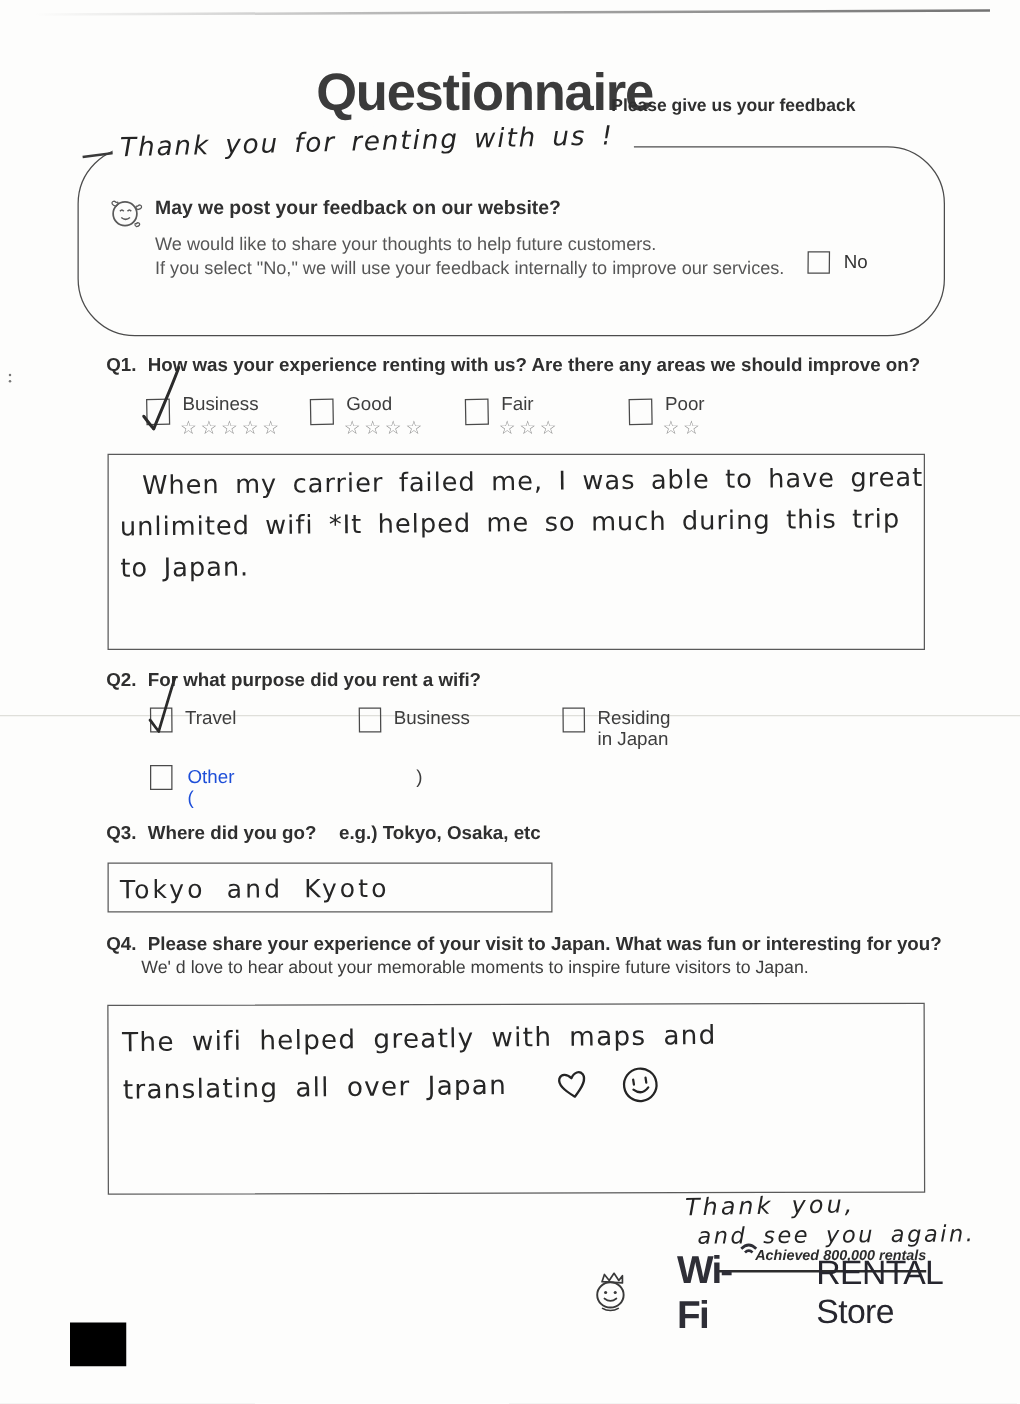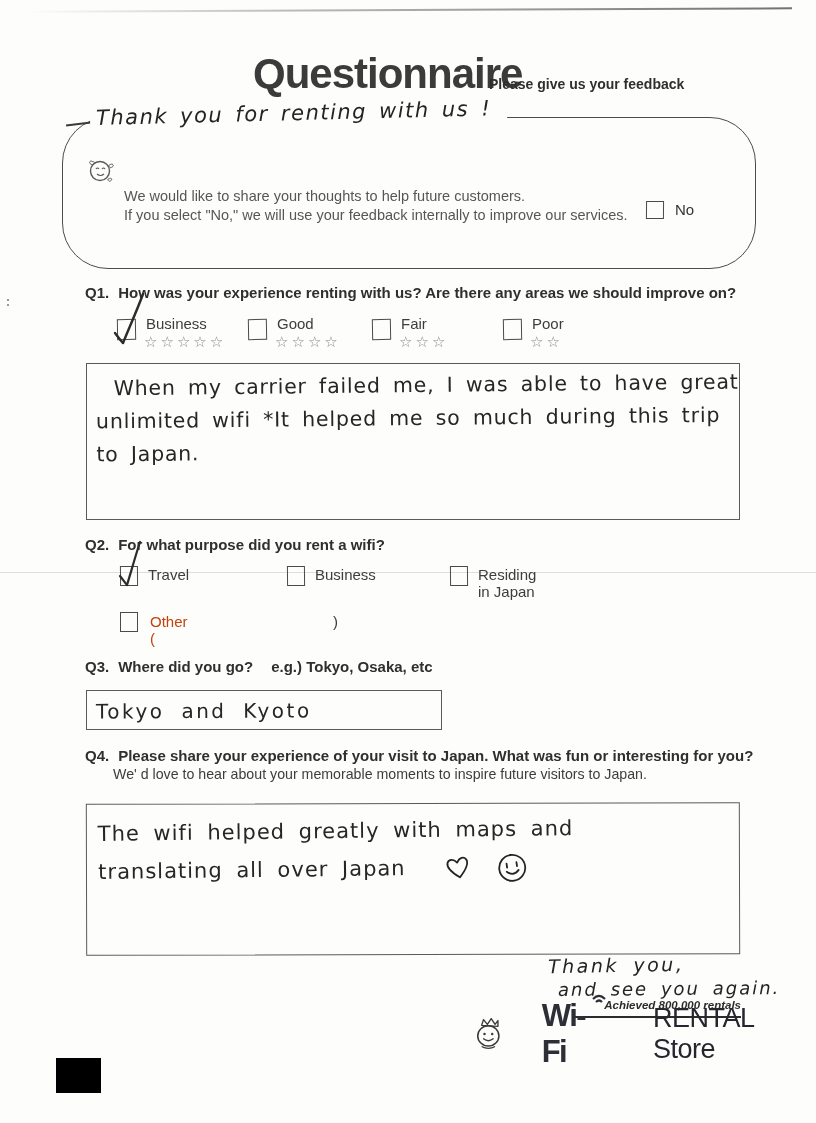--- a/index.html
+++ b/index.html
@@ -61,21 +61,21 @@
   .q4-lines{left:98px;top:812px;font-size:21px;line-height:38px;letter-spacing:1px;word-spacing:6px;transform:rotate(-.7deg);}
   .doodle{display:inline-block;vertical-align:middle;margin-left:10px;}
 
   
   .q2-row{position:absolute;left:0;top:560px;width:816px;height:34px;}
   .q2-opt{position:absolute;top:0;height:34px;}
   .q2-opt .cb{position:absolute;left:0;top:6px;width:18px;height:20px;transform:rotate(-.5deg);}
   .q2-opt .opt-label{left:28px;top:6px;}
   .other-row{position:absolute;left:120px;top:610px;height:28px;}
   .other-row .cb{position:absolute;left:0;top:2px;width:18px;height:20px;}
-  .other-label{position:absolute;left:30px;top:3px;font-size:15px;color:#c2410c;}
+  .other-label{position:absolute;left:30px;top:3px;font-size:15px;color:#1d4ed8;}
   .other-close{position:absolute;left:213px;top:3px;font-size:15px;color:#3d3d3d;}
 
   
   .close1{position:absolute;left:548px;top:954px;font-size:19px;font-style:italic;
           letter-spacing:2.5px;word-spacing:6px;transform:rotate(-1deg);}
   .close2{position:absolute;left:558px;top:978px;font-size:18px;font-style:italic;
           letter-spacing:2px;word-spacing:5px;transform:rotate(-.5deg);}
   .achv{position:absolute;left:480px;top:999px;width:261px;text-align:right;
         font-size:11.5px;font-weight:700;font-style:italic;color:#2c2c2c;}
   .rule{position:absolute;left:572px;top:1016px;width:169px;height:2px;background:#2c2c2c;}
@@ -107,20 +107,21 @@
       <svg width="30" height="32" viewBox="0 0 30 32">
         <circle cx="14" cy="16" r="9.5" fill="none" stroke="#5a5a5a" stroke-width="1.4"></circle>
         <path d="M10 14 q1.5 -2 3 0" fill="none" stroke="#5a5a5a" stroke-width="1.2"></path>
         <path d="M16 14 q1.5 -2 3 0" fill="none" stroke="#5a5a5a" stroke-width="1.2"></path>
         <path d="M11 19 q3.5 3 7 0" fill="none" stroke="#5a5a5a" stroke-width="1.2"></path>
         <path d="M7 7 c-1.5-2 -4.5-.5 -3 1.5 c.8 1 3 1.5 3 1.5 s1.8-1.5 1.5-2.5 c-.3-1.2-1.5-.5-1.5-.5z" fill="none" stroke="#5a5a5a" stroke-width="1"></path>
         <path d="M24 10 c1.5-2 4-.5 3 1.3 c-.6 1-2.8 1.4-2.8 1.4 s-1.6-1.3-1.4-2.2 c.2-1 1.2-.5 1.2-.5z" fill="none" stroke="#5a5a5a" stroke-width="1"></path>
         <path d="M23 24 c1.3-1.6 3.4-.4 2.5 1.1 c-.5.9-2.4 1.2-2.4 1.2 s-1.4-1.1-1.2-1.9 c.2-.9 1.1-.4 1.1-.4z" fill="none" stroke="#5a5a5a" stroke-width="1"></path>
       </svg>
     </span>
+    <div class="intro-question">May we post your feedback on our website?</div>
     <div class="intro-body1">We would like to share your thoughts to help future customers.</div>
     <div class="intro-body2">If you select "No," we will use your feedback internally to improve our services.</div>
     <span class="cb no-cb"></span>
     <span class="no-label">No</span>
   </section>
 
   <div class="q-head" style="top:284px;">
     <span class="qnum">Q1.</span><span>How was your experience renting with us? Are there any areas we should improve on?</span>
   </div>
 

